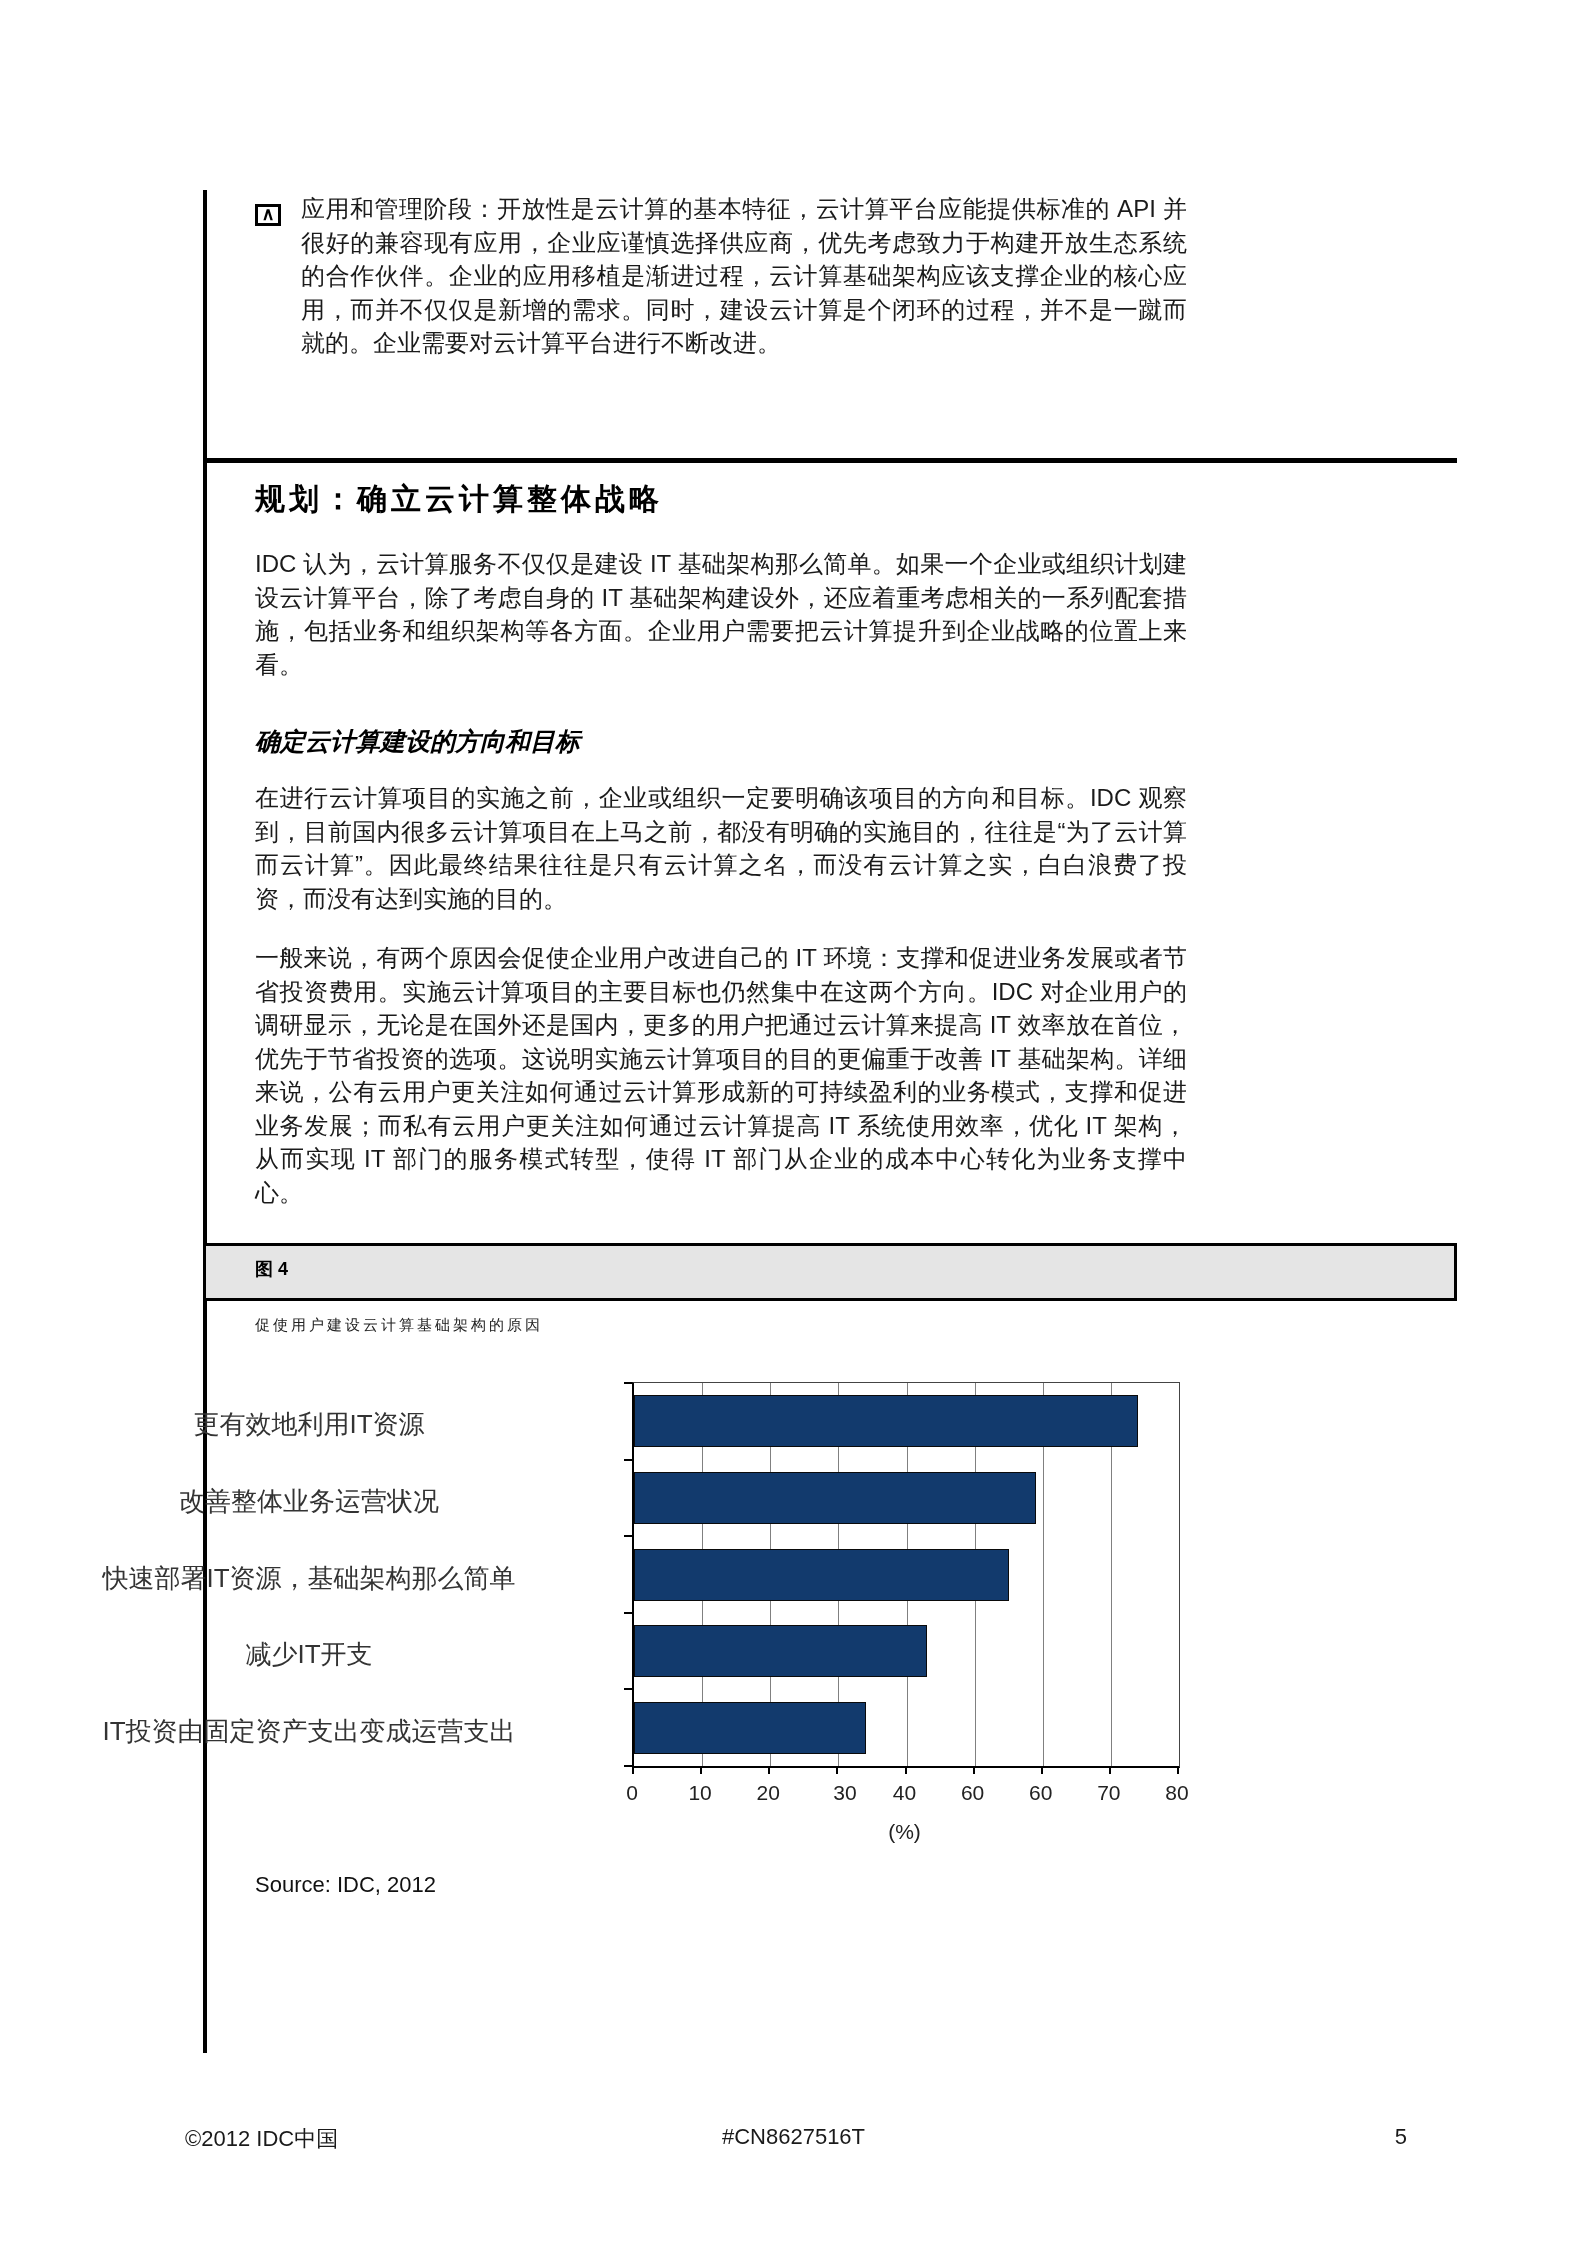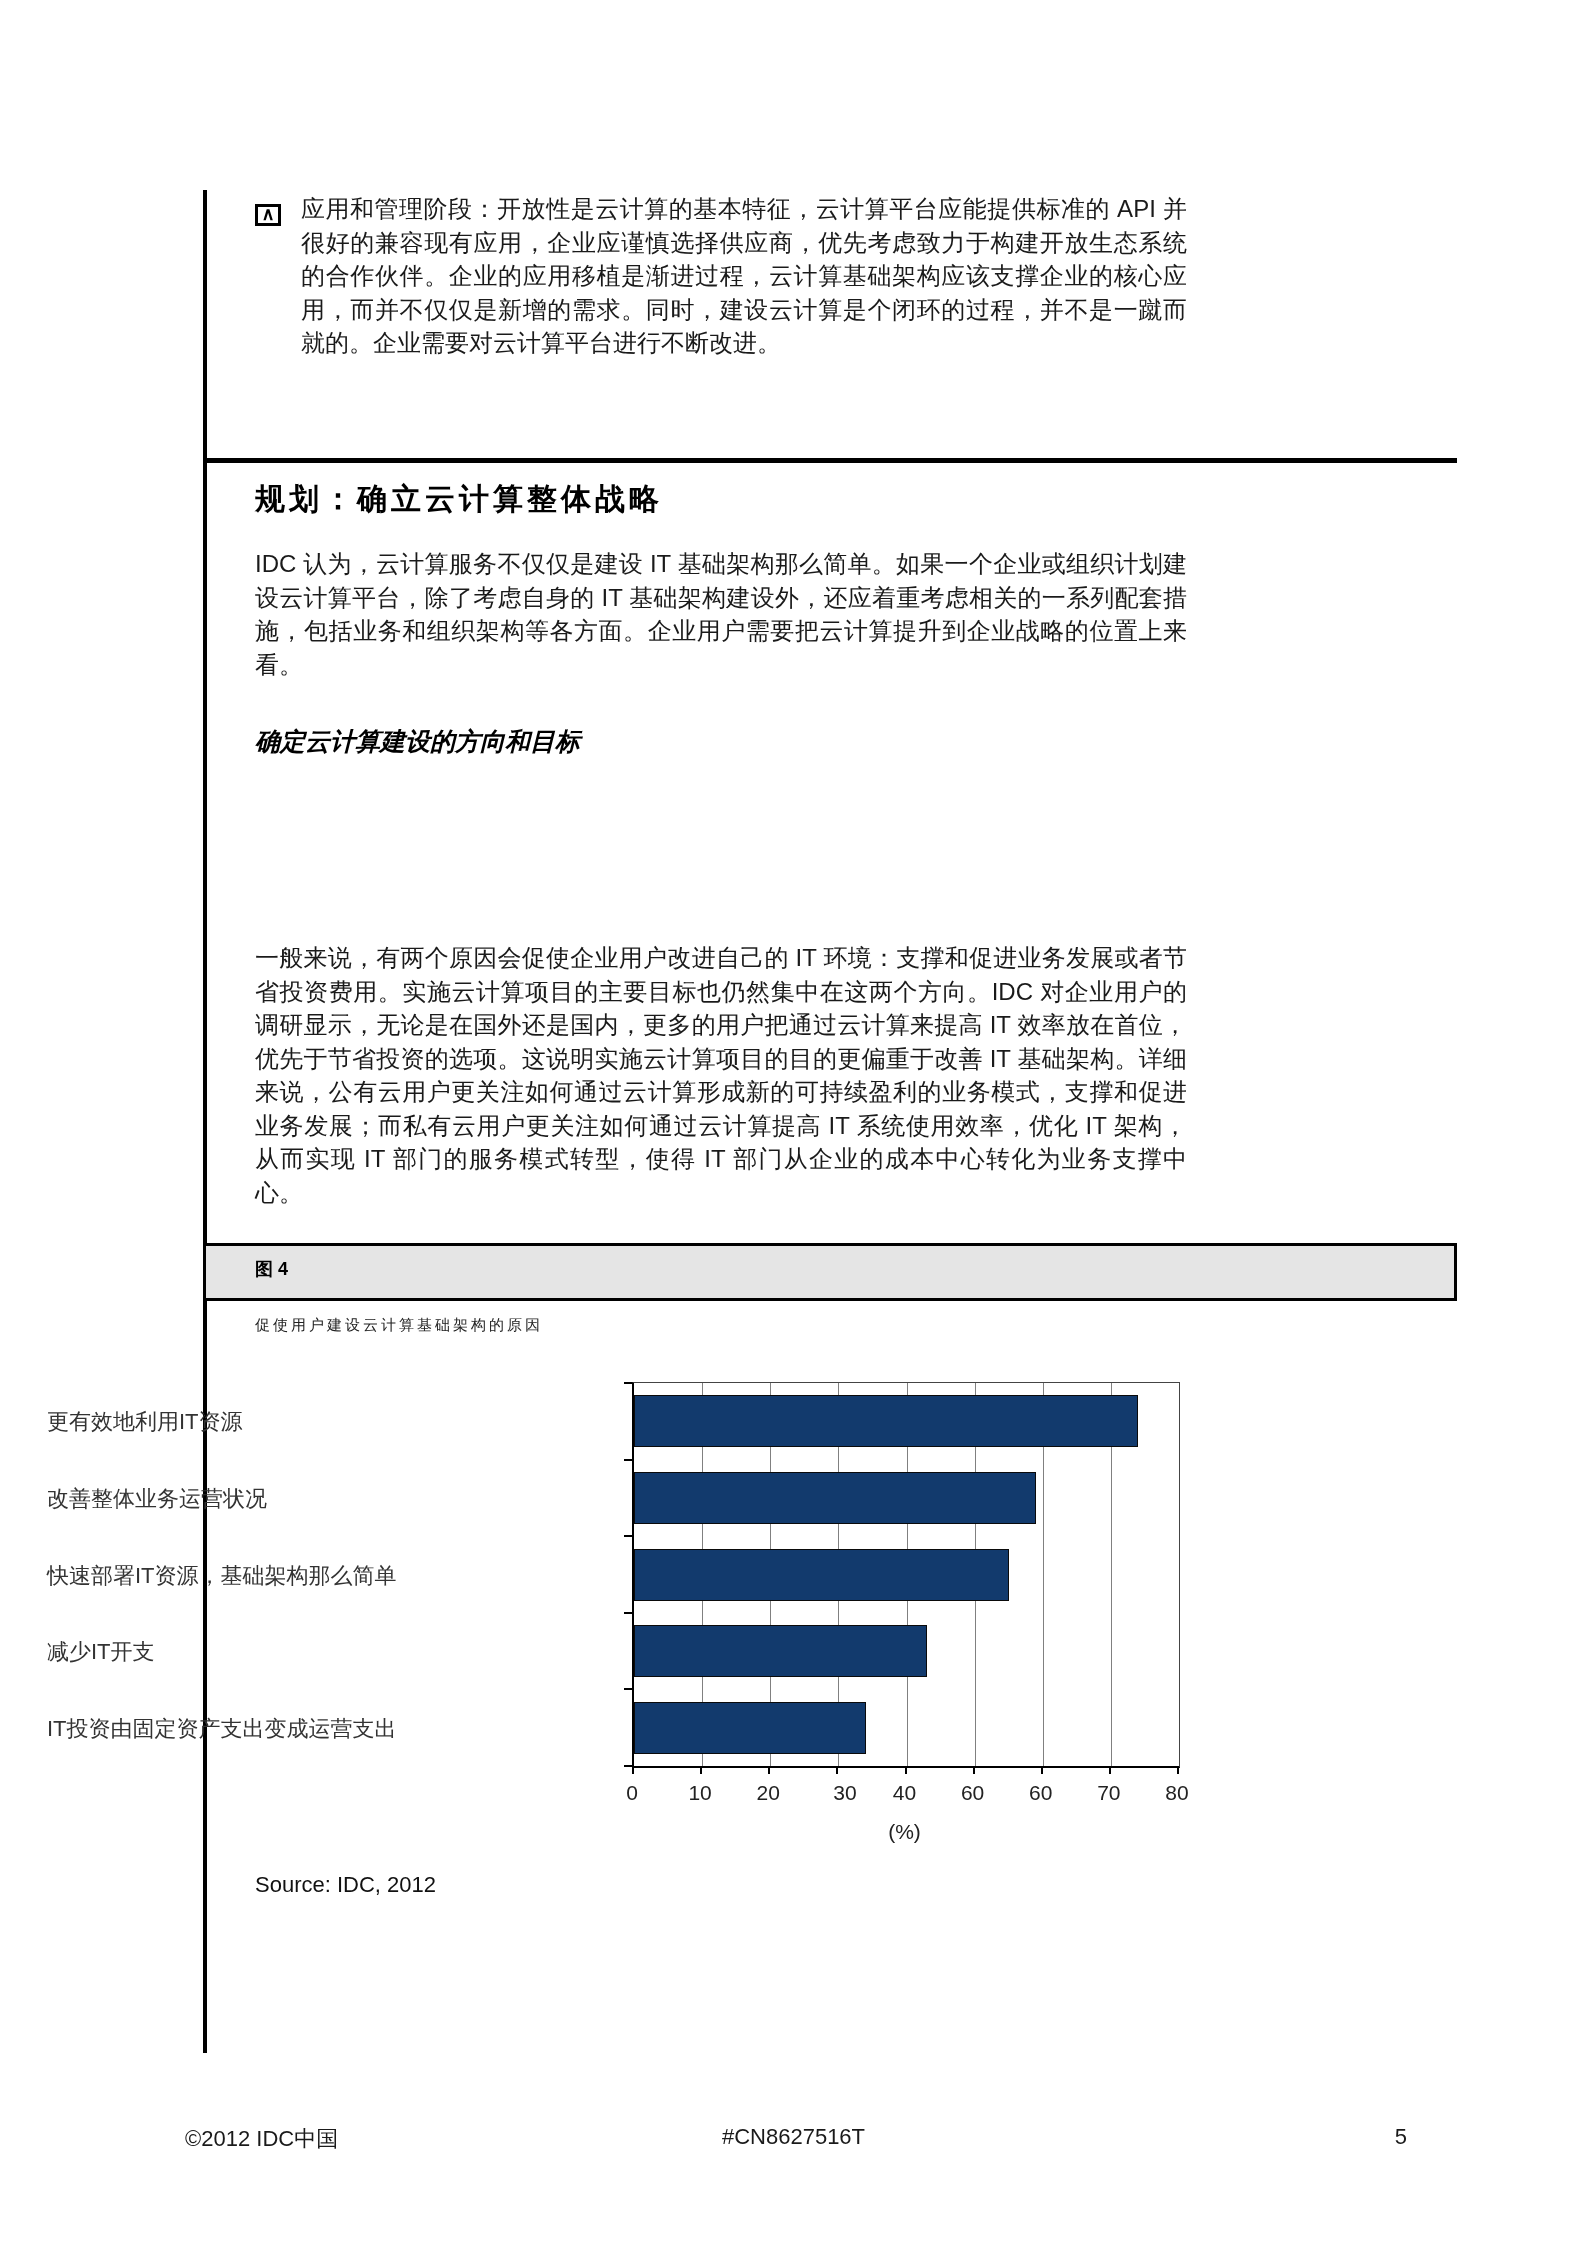--- a/index.html
+++ b/index.html
@@ -68,22 +68,22 @@
     background:#fff;
   }
   .gridline{
     position:absolute;top:0;width:1px;height:100%;
   }
   .bar{
     position:absolute;left:0;height:52px;
     border:1px solid #0a0a0a;box-sizing:border-box;
   }
   .cat-label{
-    position:absolute;left:0;width:618px;text-align:left;
-    font-size:22px;color:#333;white-space:nowrap;padding-left:47px;
+    position:absolute;left:0;width:618px;text-align:center;
+    font-size:26px;color:#333;white-space:nowrap;
   }
   .x-tick{
     position:absolute;width:2px;height:8px;background:#000;top:384px;
   }
   .y-tick{
     position:absolute;width:8px;height:2px;background:#000;left:624px;
   }
   .x-tick-label{
     position:absolute;top:399px;width:60px;margin-left:-30px;
     text-align:center;font-size:21px;color:#222;
@@ -115,20 +115,21 @@
   <div class="bullet-text">应用和管理阶段：开放性是云计算的基本特征，云计算平台应能提供标准的 API 并很好的兼容现有应用，企业应谨慎选择供应商，优先考虑致力于构建开放生态系统的合作伙伴。企业的应用移植是渐进过程，云计算基础架构应该支撑企业的核心应用，而并不仅仅是新增的需求。同时，建设云计算是个闭环的过程，并不是一蹴而就的。企业需要对云计算平台进行不断改进。</div>
 
   <div class="hrule"></div>
 
   <div class="heading">规划：确立云计算整体战略</div>
 
   <div class="para para1">IDC 认为，云计算服务不仅仅是建设 IT 基础架构那么简单。如果一个企业或组织计划建设云计算平台，除了考虑自身的 IT 基础架构建设外，还应着重考虑相关的一系列配套措施，包括业务和组织架构等各方面。企业用户需要把云计算提升到企业战略的位置上来看。</div>
 
   <div class="subheading">确定云计算建设的方向和目标</div>
 
+  <div class="para para2">在进行云计算项目的实施之前，企业或组织一定要明确该项目的方向和目标。IDC 观察到，目前国内很多云计算项目在上马之前，都没有明确的实施目的，往往是“为了云计算而云计算”。因此最终结果往往是只有云计算之名，而没有云计算之实，白白浪费了投资，而没有达到实施的目的。</div>
 
   <div class="para para3">一般来说，有两个原因会促使企业用户改进自己的 IT 环境：支撑和促进业务发展或者节省投资费用。实施云计算项目的主要目标也仍然集中在这两个方向。IDC 对企业用户的调研显示，无论是在国外还是国内，更多的用户把通过云计算来提高 IT 效率放在首位，优先于节省投资的选项。这说明实施云计算项目的目的更偏重于改善 IT 基础架构。详细来说，公有云用户更关注如何通过云计算形成新的可持续盈利的业务模式，支撑和促进业务发展；而私有云用户更关注如何通过云计算提高 IT 系统使用效率，优化 IT 架构，从而实现 IT 部门的服务模式转型，使得 IT 部门从企业的成本中心转化为业务支撑中心。</div>
 
   <div class="banner">
     <div class="banner-label">图 4</div>
   </div>
 
   <div class="figure-title">促使用户建设云计算基础架构的原因</div>
 
   <div class="chart" id="chart">

